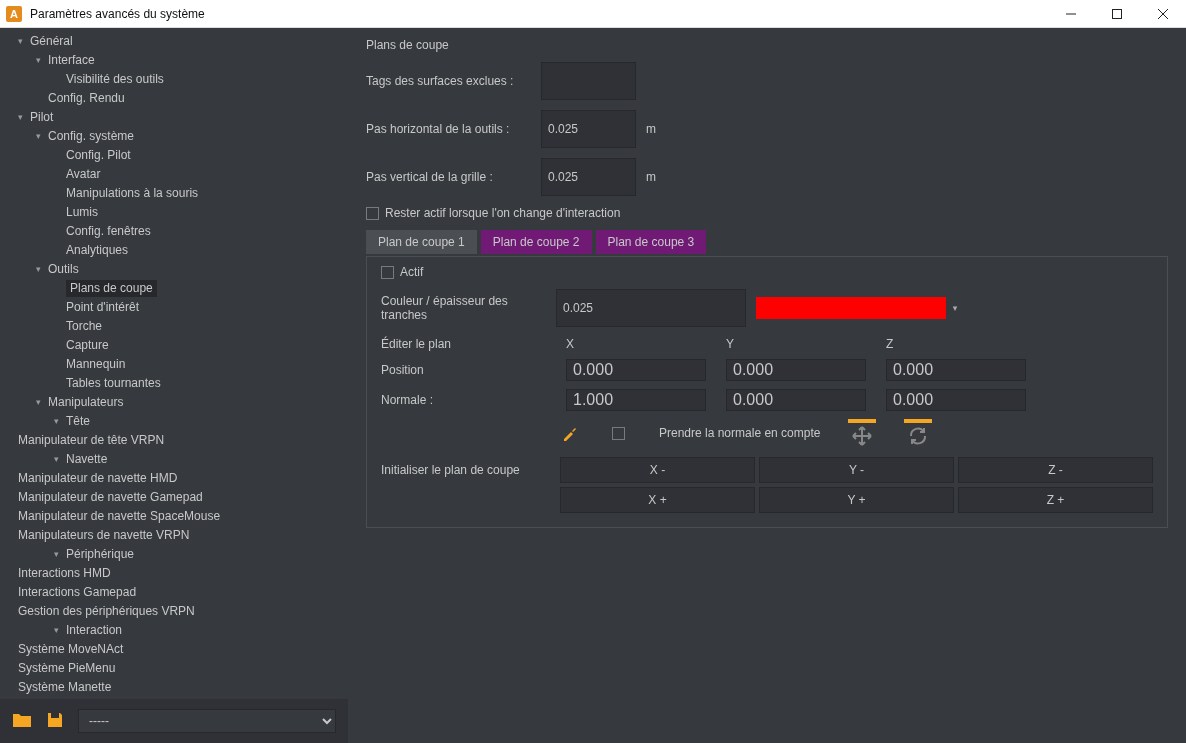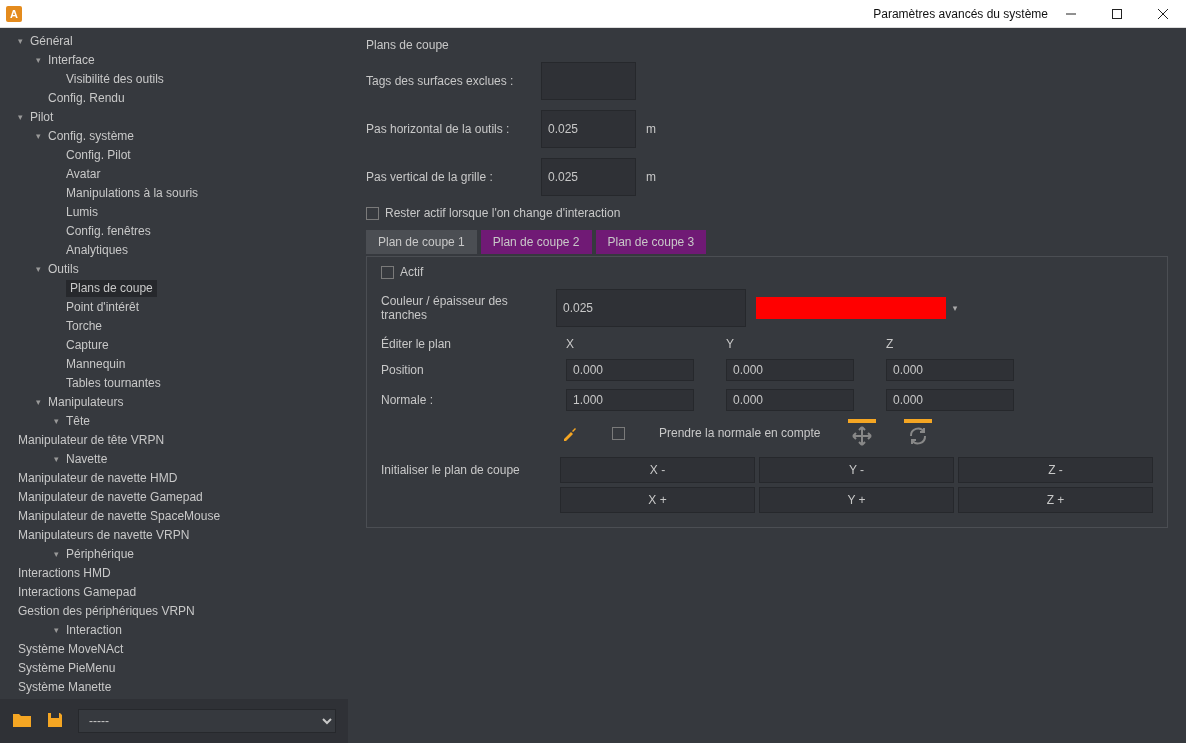--- a/index.html
+++ b/index.html
@@ -26,21 +26,21 @@
   .titlebar .app-icon {
     width: 16px; height: 16px;
     background: #e48b1d;
     color: #fff;
     font-weight: bold;
     font-size: 11px;
     display: flex; align-items: center; justify-content: center;
     margin-right: 8px;
     border-radius: 2px;
   }
-  .titlebar .title { flex: 1; font-size: 12px; color: #111; text-align: right; }
+  .titlebar .title { flex: 1; font-size: 12px; color: #111; }
   .titlebar .ctl { width: 46px; height: 28px; display:flex; align-items:center; justify-content:center; }
   .titlebar .ctl svg { stroke:#222; }
   .main {
     flex: 1;
     display: flex;
     min-height: 0;
   }
   .sidebar {
     width: 348px;
     background: #36393e;
@@ -131,22 +131,22 @@
     margin-bottom: 8px;
   }
   .threecol .lbl { color:#c8c8c8; }
   .threecol .hdr { color:#c8c8c8; }
   input.cell {
     background: #2f3136;
     border: 1px solid #26282c;
     color:#c8c8c8;
     height: 22px;
     padding:2px 6px;
-    font-size:12px;
-    width: 128px;
+    font-size:16px;
+    width: 140px;
   }
   .color-swatch {
     width: 190px; height: 22px;
     background: #ff0000;
     margin-left: 10px;
     position: relative;
   }
   .color-dd {
     width: 14px; height:22px;
     display:flex; align-items:center; justify-content:center;

